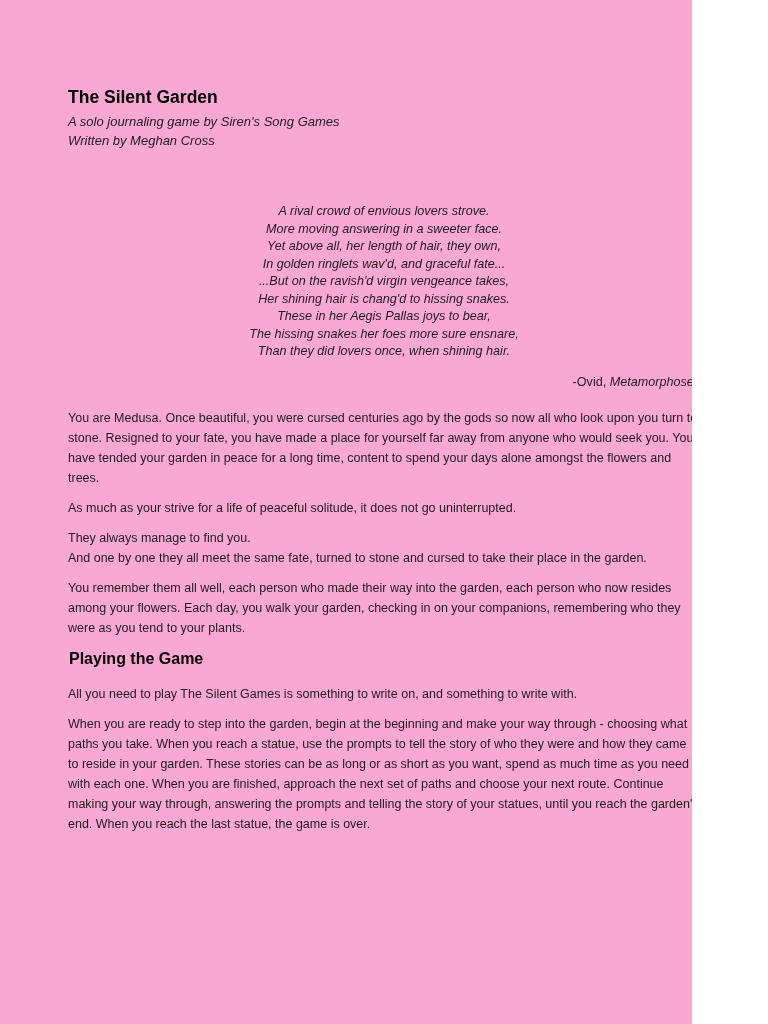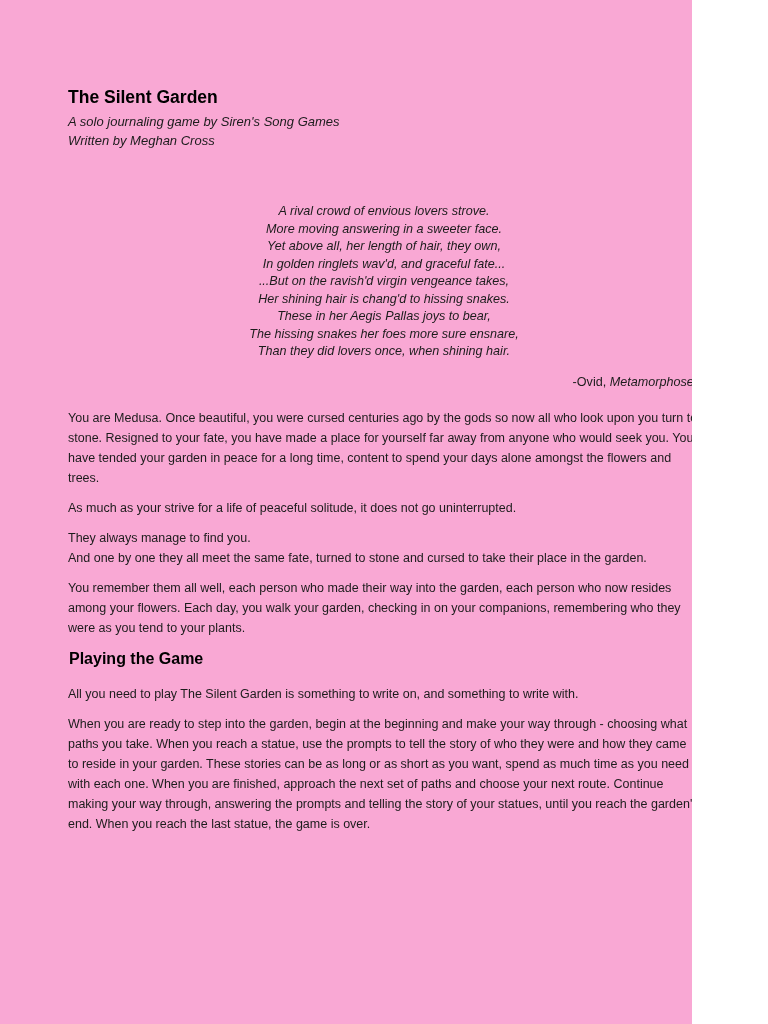--- a/index.html
+++ b/index.html
@@ -112,18 +112,18 @@
       <p class="para">You are Medusa. Once beautiful, you were cursed centuries ago by the gods so now all who look upon you turn to stone. Resigned to your fate, you have made a place for yourself far away from anyone who would seek you. You have tended your garden in peace for a long time, content to spend your days alone amongst the flowers and trees.</p>
       <p class="para">As much as your strive for a life of peaceful solitude, it does not go uninterrupted.</p>
       <p class="para">
         <span class="para-line" style="display:block;">They always manage to find you.</span>
         <span class="para-line" style="display:block;">And one by one they all meet the same fate, turned to stone and cursed to take their place in the garden.</span>
       </p>
       <p class="para">You remember them all well, each person who made their way into the garden, each person who now resides among your flowers. Each day, you walk your garden, checking in on your companions, remembering who they were as you tend to your plants.</p>
 
       <h2 class="section-heading">Playing the Game</h2>
 
-      <p class="para">All you need to play The Silent Garden is something to write on, and something to write with.</p>
+      <p class="para">All you need to play The Silent Games is something to write on, and something to write with.</p>
       <p class="para">When you are ready to step into the garden, begin at the beginning and make your way through - choosing what paths you take. When you reach a statue, use the prompts to tell the story of who they were and how they came to reside in your garden. These stories can be as long or as short as you want, spend as much time as you need with each one. When you are finished, approach the next set of paths and choose your next route. Continue making your way through, answering the prompts and telling the story of your statues, until you reach the garden's end. When you reach the last statue, the game is over.</p>
     </div>
 
   </div>
 </div>
 
 </body></html>

